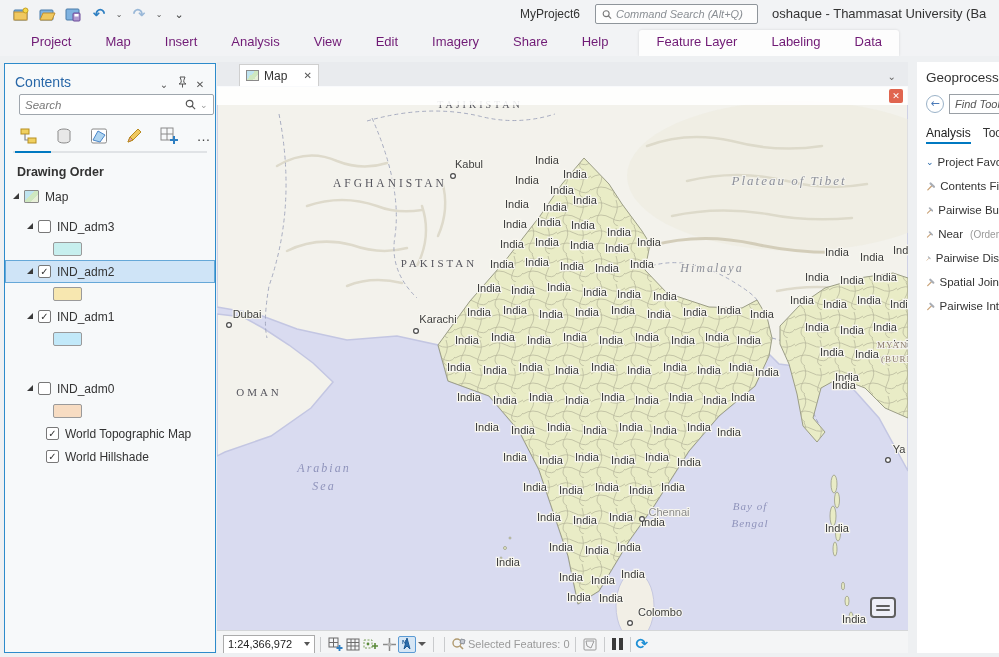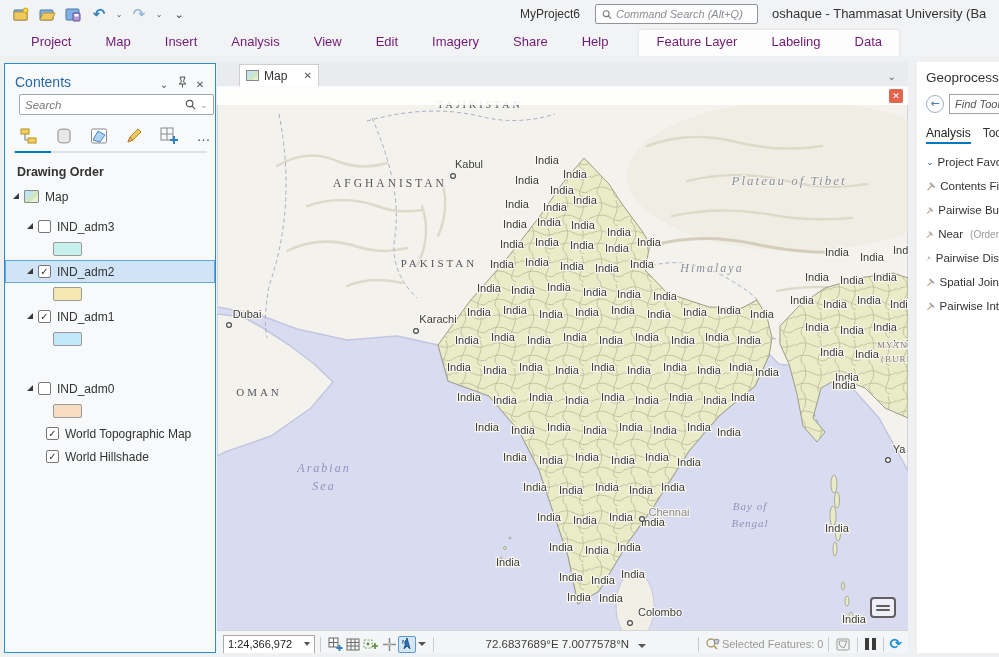--- a/index.html
+++ b/index.html
@@ -592,24 +592,20 @@
         </svg>
       </div>
       <div class="sb-ico active">
         <svg width="14" height="14" viewBox="0 0 14 14">
           <path d="M7,1 L10,12 L7,9 L4,12 Z" fill="#2e6fae" stroke="#1d5a96"></path>
           <text x="2" y="7" font-size="6" fill="#1d5a96" font-family="Liberation Sans,sans-serif" font-weight="bold">N</text>
         </svg>
       </div>
       <span class="sb-chev"></span>
       <div class="sb-sep"></div>
-      <div class="coords">
-        <span>72.6837689°E 7.0077578°N</span>
-        <span style="display:inline-block;width:0;height:0;border-left:4px solid transparent;border-right:4px solid transparent;border-top:4.5px solid #555;margin-left:6px;"></span>
-      </div>
       <div class="sb-sep"></div>
       <div class="sb-ico">
         <svg width="16" height="15" viewBox="0 0 16 15">
           <circle cx="6" cy="6" r="4" fill="none" stroke="#b09a70" stroke-width="1.4"></circle>
           <line x1="9" y1="9" x2="12" y2="12" stroke="#b09a70" stroke-width="1.6"></line>
           <path d="M10,2 l4,1 -1,4 -4,-1 Z" fill="#c8ccd4" stroke="#8a8f98"></path>
         </svg>
       </div>
       <span class="selfeat">Selected Features: 0</span>
       <div class="sb-sep"></div>

